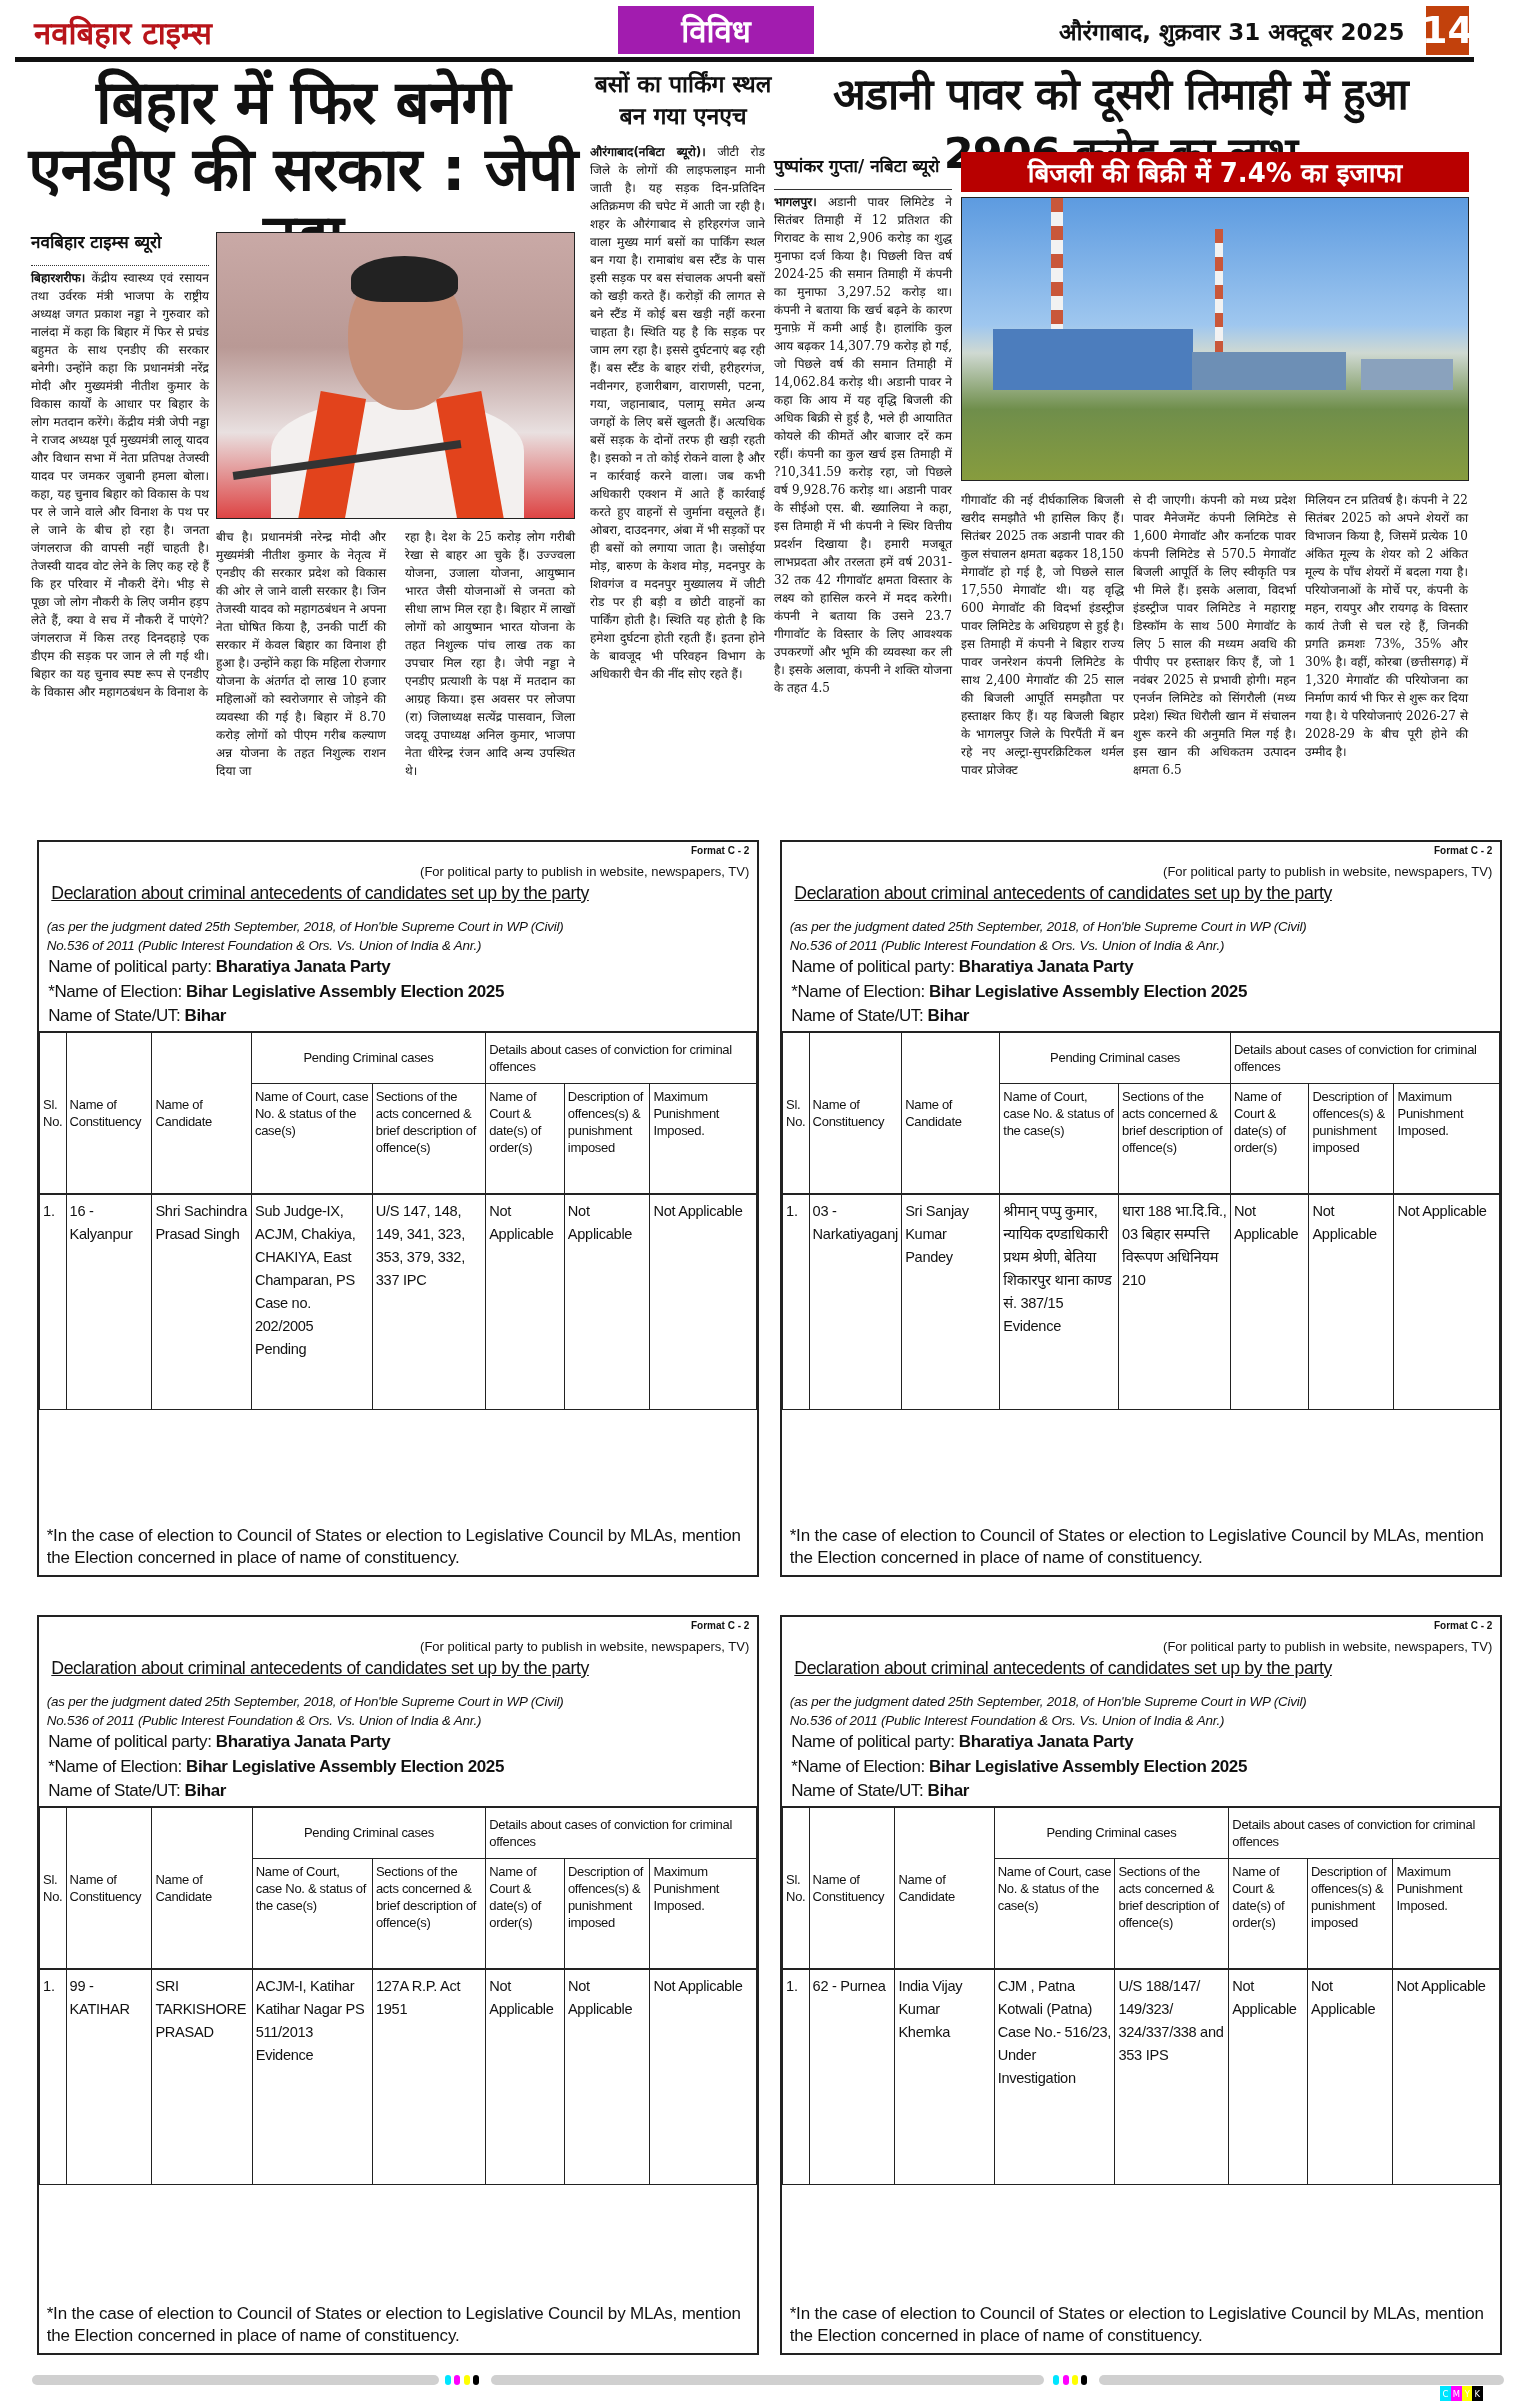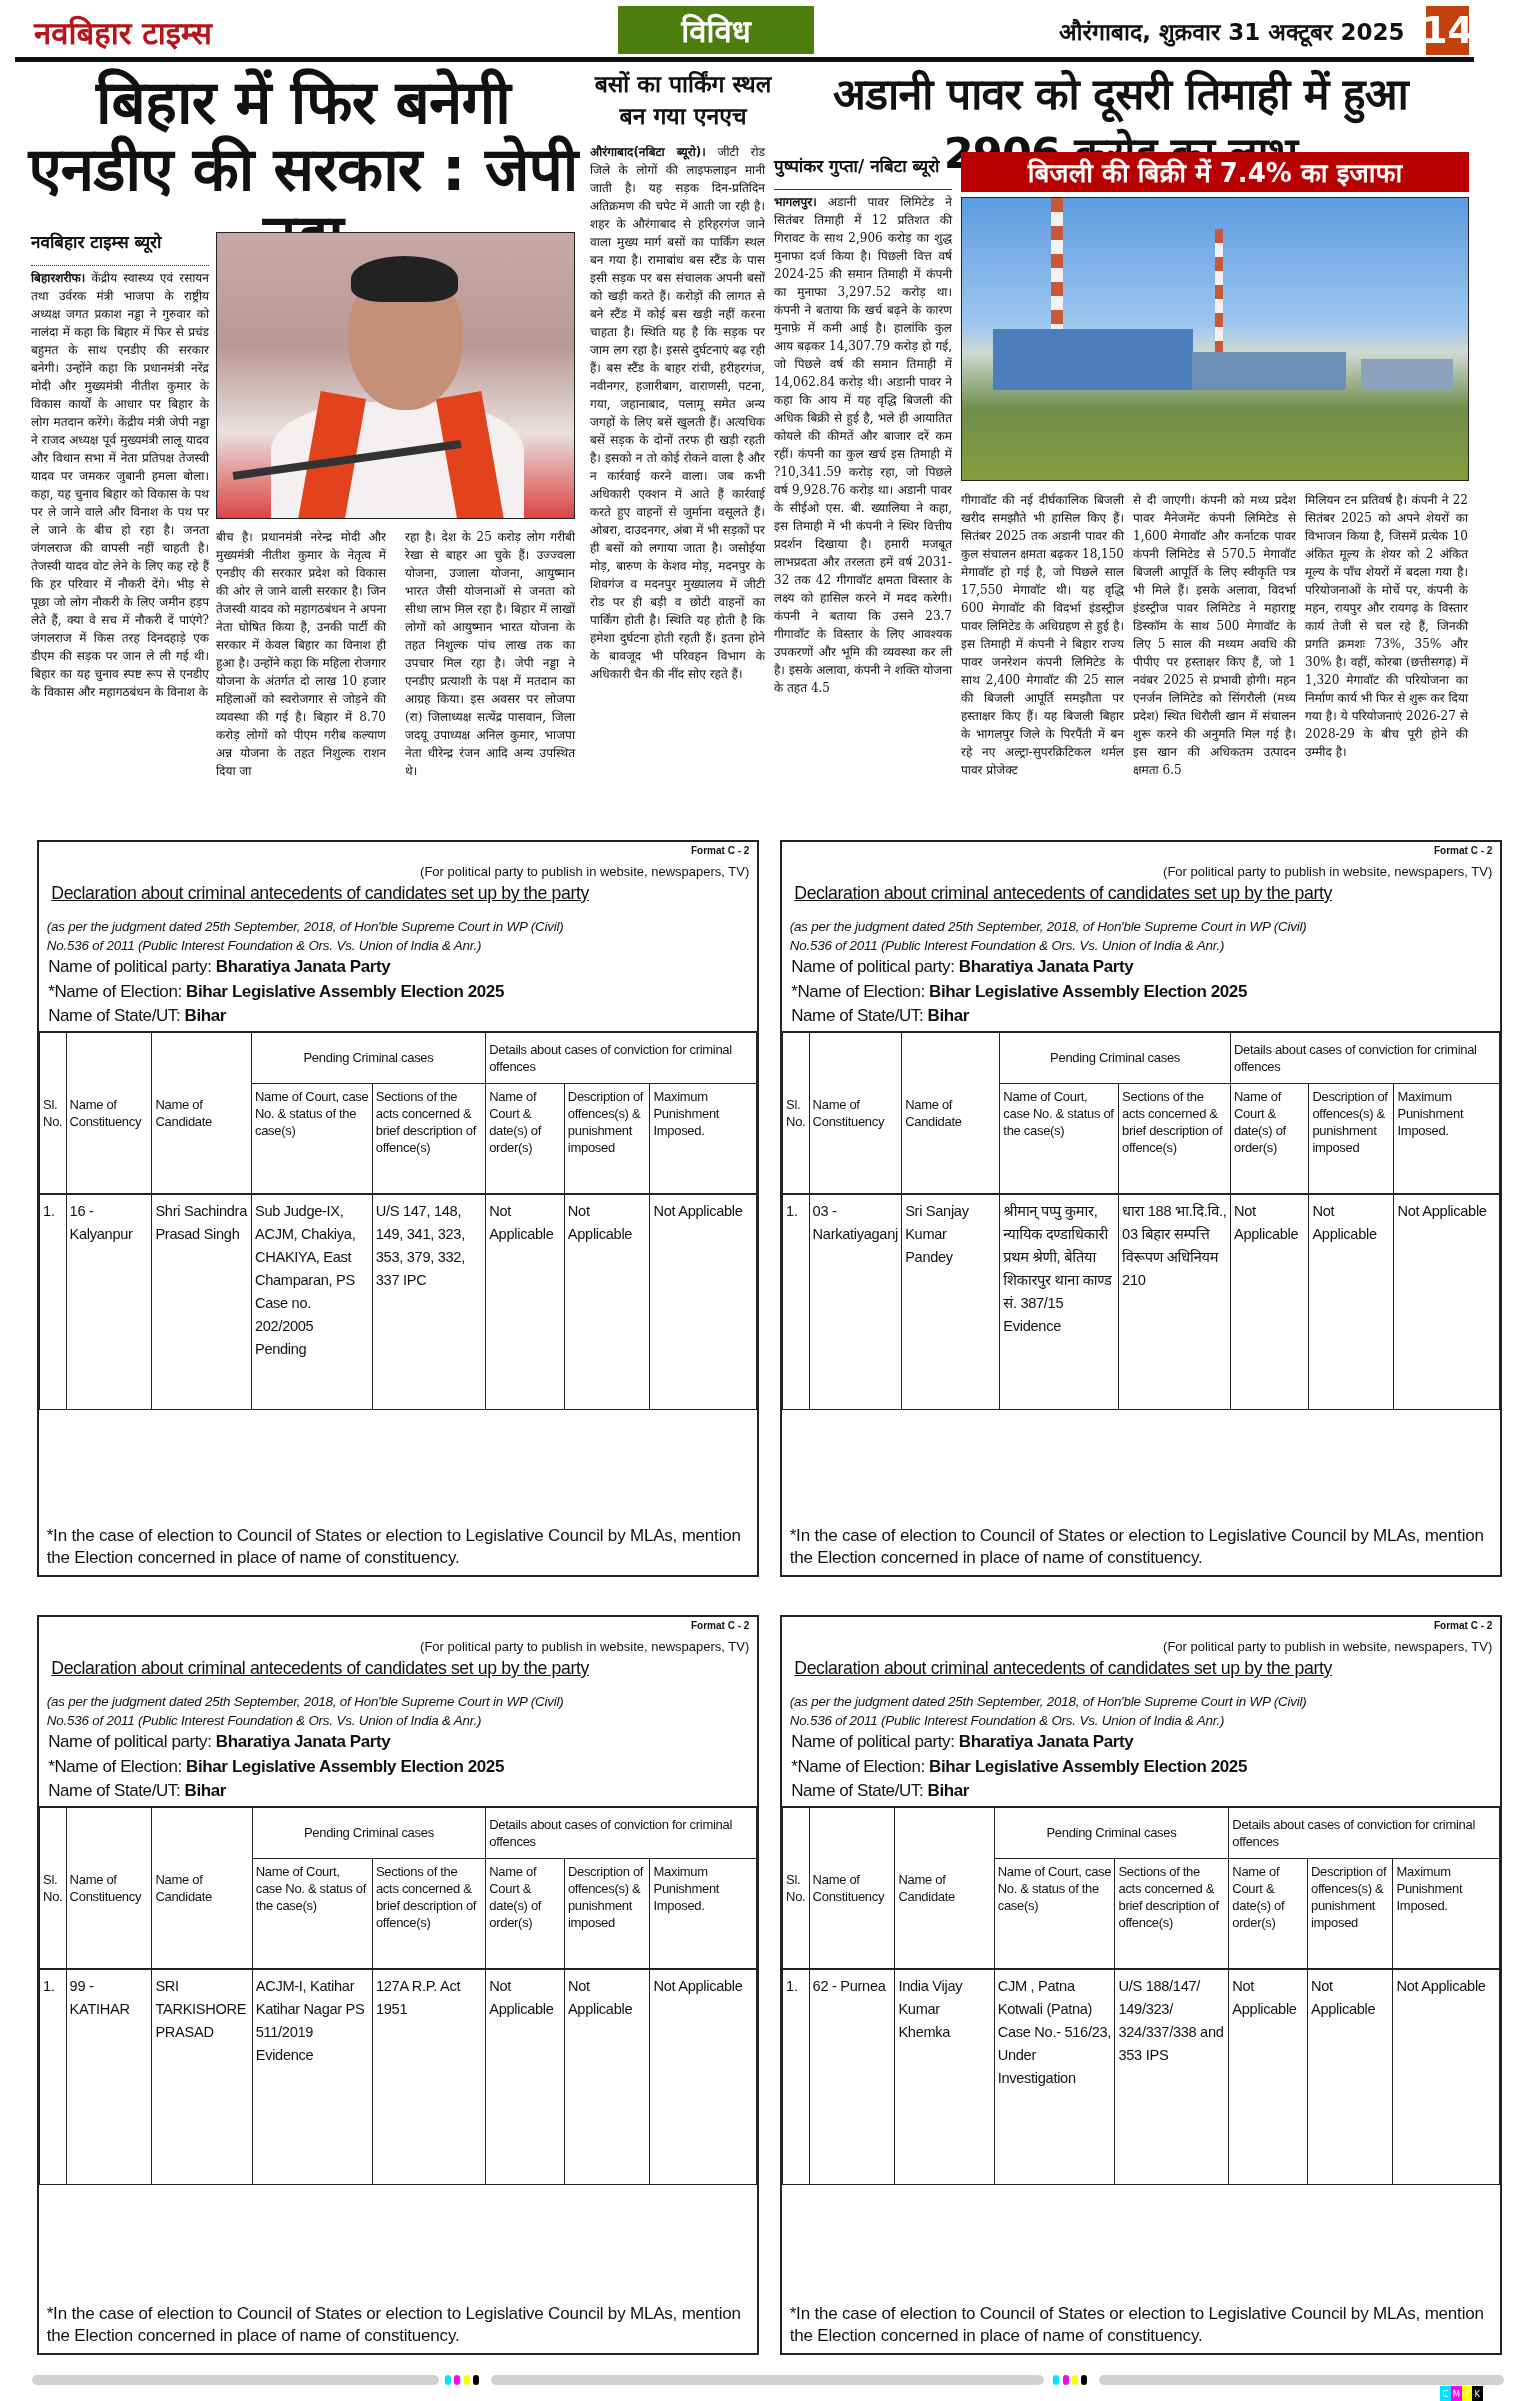--- a/index.html
+++ b/index.html
@@ -1,19 +1,19 @@
 <!DOCTYPE html>
 <html style="font-size:12.3px"><head>
 <meta charset="utf-8">
 <style>
 *{box-sizing:border-box;margin:0;padding:0}
 body{width:1535px;height:2401px;background:#fff;font-family:"DejaVu Sans",sans-serif;color:#111;position:relative;overflow:hidden}
 .abs{position:absolute}
 .masthead-name{left:34px;top:10.7px;font-size:31px;font-weight:bold;color:#b8141a}
-.section-box{left:618px;top:6.1px;width:196px;height:48px;background:#4d7c0f;color:#fff;font-size:31px;font-weight:bold;display:flex;align-items:center;justify-content:center}
+.section-box{left:618px;top:6.1px;width:196px;height:48px;background:#a21caf;color:#fff;font-size:31px;font-weight:bold;display:flex;align-items:center;justify-content:center}
 .dateline{left:1059px;top:15.4px;font-size:23px;font-weight:bold}
 .pagenum{left:1426px;top:6.1px;width:43px;height:49px;background:#c2410c;color:#fff;font-size:37px;font-weight:bold;display:flex;align-items:center;justify-content:center}
 .rule{left:15.4px;top:57px;width:1459px;height:4.6px;background:#111}
 .h1{left:23px;top:69px;width:560px;font-size:60px;font-weight:bold;line-height:1.12;text-align:center;letter-spacing:-0.8px}
 .h2{left:591px;top:68px;width:184px;font-size:23px;font-weight:bold;text-align:center;line-height:1.4}
 .h3{left:775px;top:63px;width:691px;font-size:43px;font-weight:bold;text-align:center;letter-spacing:-0.8px}
 .byline{font-size:17px;font-weight:bold;border-bottom:1.5px dotted #333;text-align:left;padding-bottom:12px}
 .col{font-size:12px;line-height:18px;text-align:justify;font-family:"DejaVu Serif",serif}
 .col b{font-family:"DejaVu Sans",sans-serif}
 .photo1{left:216px;top:232px;width:359px;height:287px;border:1.5px solid #222;background:linear-gradient(180deg,#c9a9a6 0%,#b99995 40%,#e9e0e0 70%,#d44 100%);overflow:hidden}
@@ -217,21 +217,21 @@
         <td>Name of Court, case No. &amp; status of the case(s)</td>
         <td>Sections of the acts concerned &amp; brief description of offence(s)</td>
         <td>Name of Court &amp; date(s) of order(s)</td>
         <td>Description of offences(s) &amp; punishment imposed</td>
         <td>Maximum Punishment Imposed.</td>
       </tr>
       <tr class="data">
         <td>1.</td>
         <td>99 - KATIHAR</td>
         <td>SRI TARKISHORE PRASAD</td>
-        <td>ACJM-I, Katihar Katihar Nagar PS 511/2019 Evidence</td>
+        <td>ACJM-I, Katihar Katihar Nagar PS 511/2013 Evidence</td>
         <td>127A R.P. Act 1951</td>
         <td>Not Applicable</td>
         <td>Not Applicable</td>
         <td>Not Applicable</td>
       </tr>
     </tbody>
       </table>
     <div class="note">*In the case of election to Council of States or election to Legislative Council by MLAs, mention the Election concerned in place of name of constituency.</div>
   </div>
     <div class="form" style="left: 780px; top: 1615px; width: 722px; height: 740px;">

